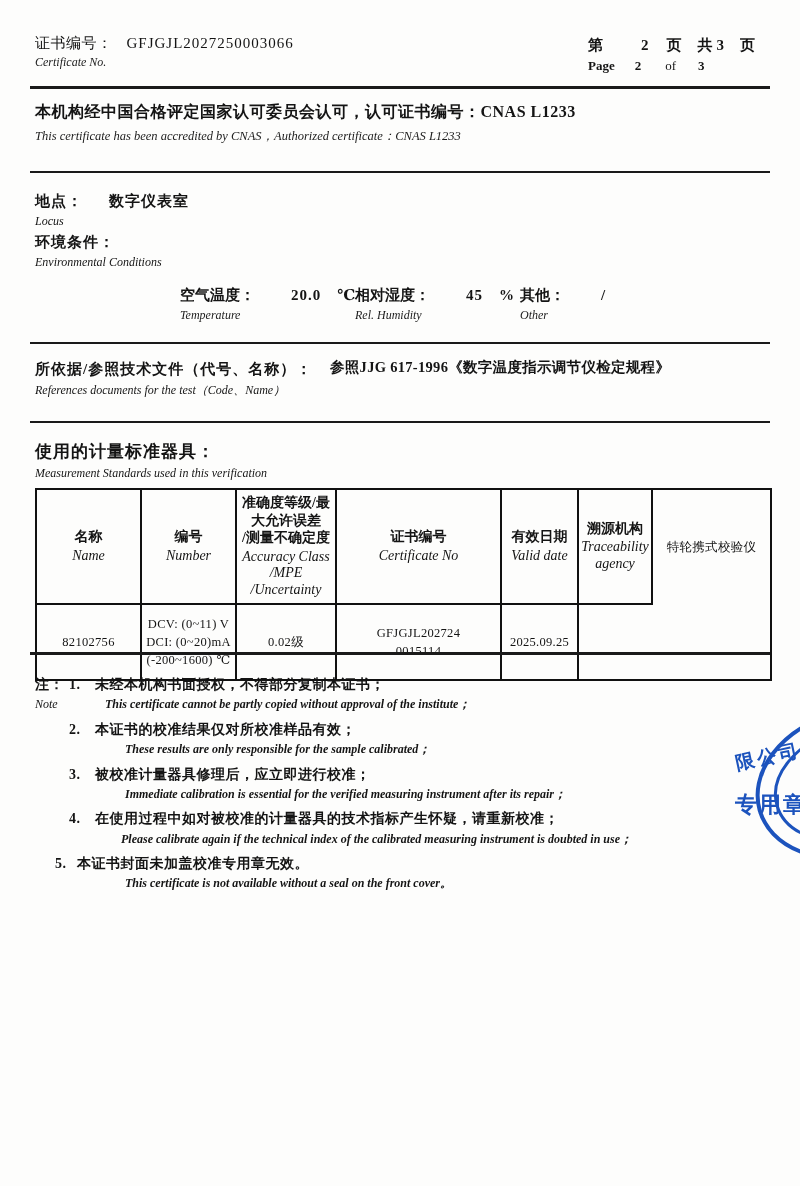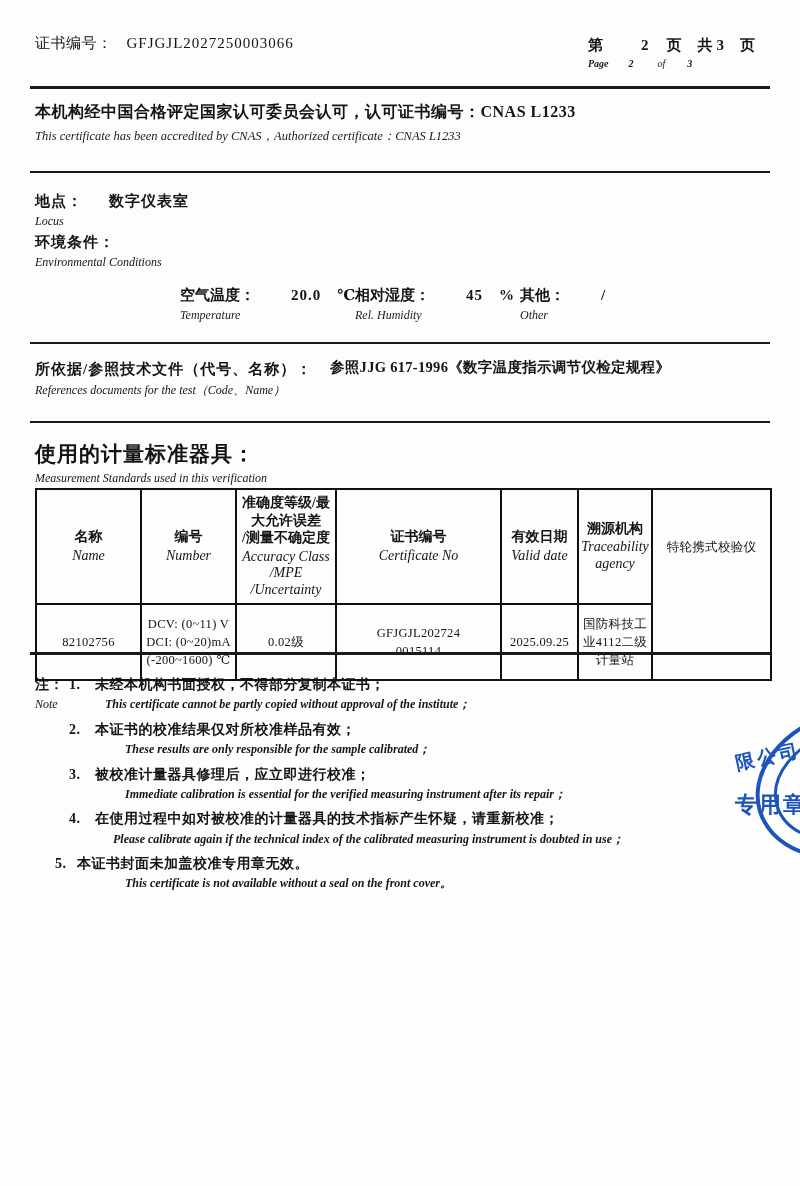--- a/index.html
+++ b/index.html
@@ -11,21 +11,21 @@
   .abs{position:absolute;}
   .zh{font-weight:bold;}
   .en{font-style:italic;font-size:12px;color:#1b1b1b;}
   .rule{position:absolute;background:#1a1a1a;left:30px;width:740px;}
   .pre{white-space:pre-line;}
 
   
   .certno-line{font-size:15px;font-weight:normal;letter-spacing:.5px;}
   .certno-line .val{margin-left:14px;letter-spacing:1px;}
   .pageind-zh{font-size:15px;font-weight:bold;display:flex;align-items:baseline;}
-  .pageind-en{font-size:10px;font-style:italic;display:flex;align-items:baseline;margin-top:3px;}
+  .pageind-en{font-size:13px;display:flex;align-items:baseline;margin-top:3px;}
   .pageind-zh span,.pageind-en span{display:inline-block;}
 
   
   .accr-zh{font-size:16px;font-weight:bold;letter-spacing:.5px;}
   .accr-en{font-size:12.5px;}
 
   
   .lab-zh{font-size:15px;font-weight:bold;letter-spacing:1px;}
   .lab-en{font-size:12px;font-style:italic;margin-top:3px;}
 
@@ -74,20 +74,21 @@
 </style>
 </head>
 <body>
 
 <div class="page">
 
   <div class="abs" style="left:35px;top:34px;">
     <div class="certno-line">
       <span>证书编号：</span><span class="val">GFJGJL2027250003066</span>
     </div>
+    <div class="en" style="margin-top:2px;">Certificate No.</div>
   </div>
 
   <div class="abs" style="left:588px;top:36px;">
     <div class="pageind-zh">
       <span>第</span>
       <span style="margin-left:38px;">2</span>
       <span style="margin-left:18px;">页</span>
       <span style="margin-left:16px;">共</span>
       <span style="margin-left:4px;">3</span>
       <span style="margin-left:16px;">页</span>
@@ -145,21 +146,21 @@
 
   <div class="abs" style="left:35px;top:360px;">
     <div class="lab-zh" style="font-size:15px;">所依据/参照技术文件（代号、名称）：</div>
     <div class="lab-en">References documents for the test（Code、Name）</div>
   </div>
   <div class="abs zh" style="left:330px;top:358px;font-size:14.5px;letter-spacing:.3px;">参照JJG 617-1996《数字温度指示调节仪检定规程》</div>
 
   <div class="rule" style="top:421px;height:2px;"></div>
 
   <div class="abs" style="left:35px;top:440px;">
-    <div class="lab-zh" style="font-size:21px;">使用的计量标准器具：</div>
+    <div class="lab-zh" style="font-size:17px;">使用的计量标准器具：</div>
     <div class="lab-en">Measurement Standards used in this verification</div>
   </div>
 
   <div class="std-table">
 
     <div class="cell">
       <div class="th-zh">名称</div>
       <div class="th-en">Name</div>
     </div>
     <div class="cell">
@@ -197,24 +198,20 @@
     </div>
     <div class="cell last-row">
       <div class="td">0.02级</div>
     </div>
     <div class="cell last-row">
       <div class="td pre">GFJGJL202724
 0015114</div>
     </div>
     <div class="cell last-row">
       <div class="td">2025.09.25</div>
-    </div>
-    <div class="cell last-row">
-      <div class="td pre">国防科技工业4112二级
-计量站</div>
     </div>
   </div>
 
   <div class="rule" style="top:652px;height:3px;"></div>
 
   <div class="notes">
 
     <div class="note-zh" style="margin-top:12px;">
       <span>注：</span>
       <span>1.</span>
@@ -245,21 +242,21 @@
       <span class="etxt" style="margin-left:20px;">Immediate calibration is essential for the verified measuring instrument after its repair；</span>
     </div>
 
     <div class="note-zh">
       <span></span>
       <span>4.</span>
       <span>在使用过程中如对被校准的计量器具的技术指标产生怀疑，请重新校准；</span>
     </div>
     <div class="note-en">
       <span></span>
-      <span class="etxt" style="margin-left:8px;">Please calibrate again if the technical index of the calibrated measuring instrument is doubted in use；</span>
+      <span class="etxt" style="margin-left:16px;">Please calibrate again if the technical index of the calibrated measuring instrument is doubted in use；</span>
     </div>
 
     <div class="note-zh" style="grid-template-columns:20px 22px 1fr;">
       <span></span>
       <span>5.</span>
       <span>本证书封面未加盖校准专用章无效。</span>
     </div>
     <div class="note-en">
       <span></span>
       <span class="etxt" style="margin-left:20px;">This certificate is not available without a seal on the front cover。</span>

